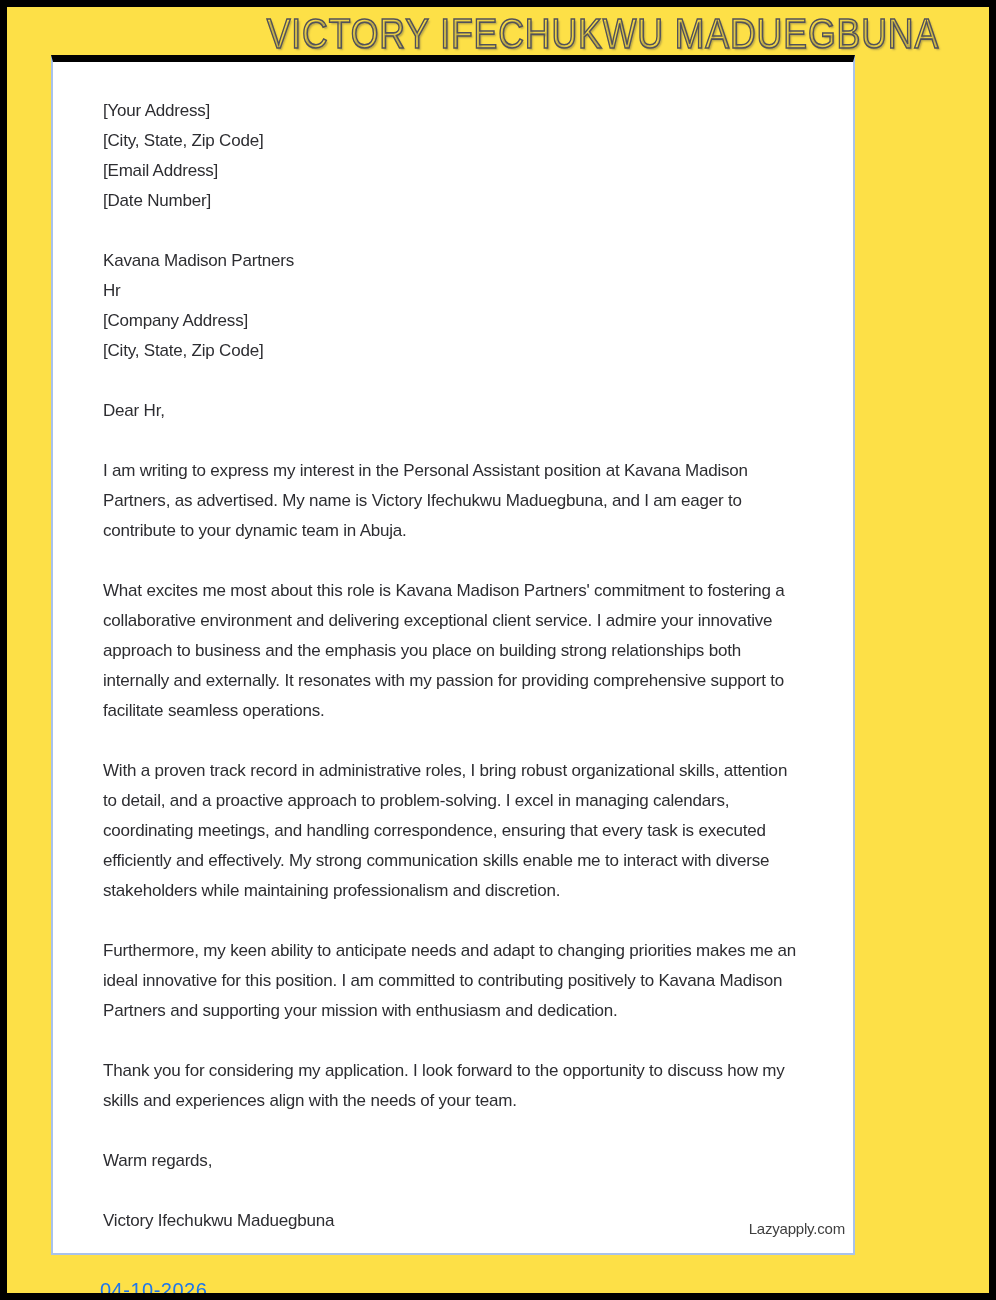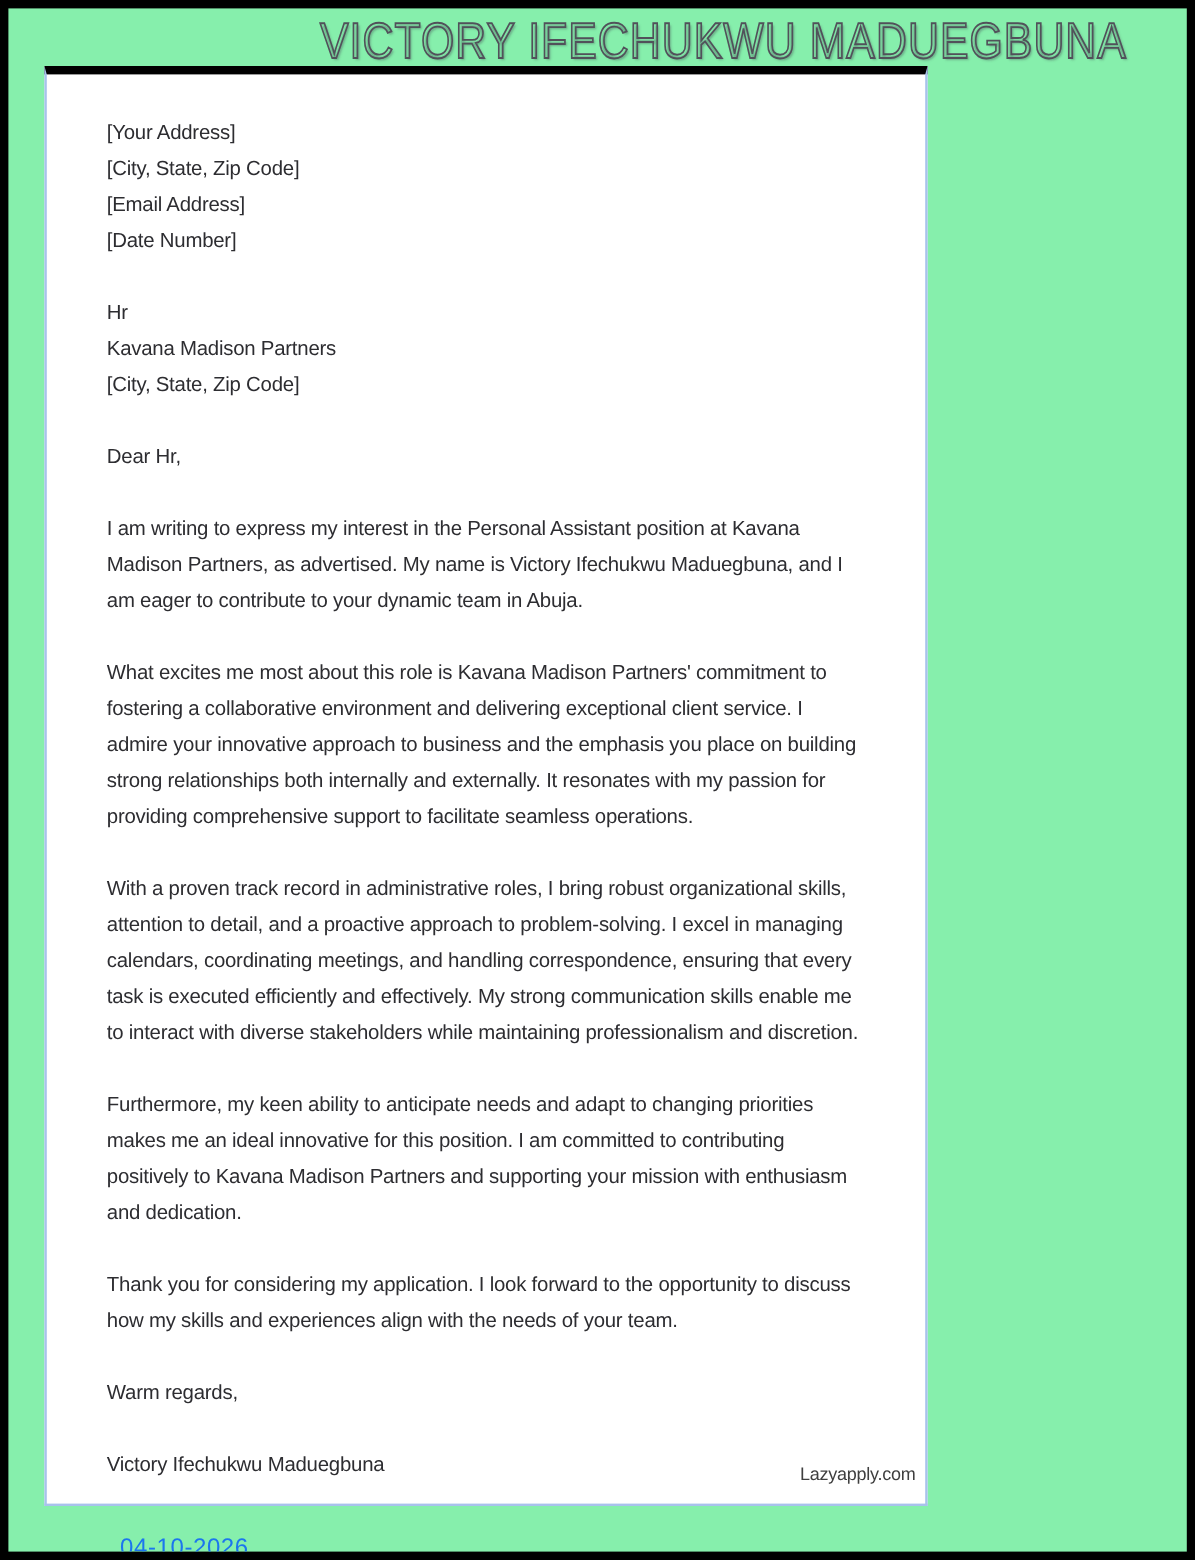--- a/index.html
+++ b/index.html
@@ -2,21 +2,21 @@
 <html><head>
 <meta charset="utf-8">
 <style>
   * { margin: 0; padding: 0; box-sizing: border-box; }
   html, body { background: #c9cfdd; }
   .frame {
     position: relative;
     width: 996px;
     height: 1300px;
     border: 7px solid #000;
-    background: #86efac;
+    background: #fde047;
     overflow: hidden;
     font-family: "Liberation Sans", sans-serif;
   }
   .doc-header {
     height: 48px;
     display: flex;
     justify-content: flex-end;
     align-items: flex-end;
     padding-right: 50px;
   }
@@ -27,22 +27,22 @@
     white-space: nowrap;
     color: transparent;
     -webkit-text-stroke: 1.6px #51515a;
     text-shadow: 2px 2px 2px rgba(60,60,75,0.35);
     transform: scaleX(0.85);
     transform-origin: right bottom;
     line-height: 1;
   }
   .page {
     position: relative;
-    margin-left: 30px;
-    width: 736px;
+    margin-left: 44px;
+    width: 804px;
     height: 1200px;
     background: #ffffff;
     border-top: 7px solid #000;
     border-left: 2px solid #a8c2ec;
     border-right: 2px solid #a8c2ec;
     border-bottom: 2px solid #a8c2ec;
     padding: 34px 52px 16px 50px;
   }
   .letter-body {
     font-size: 17px;
@@ -81,22 +81,23 @@
     <div class="letter-body">
 
       <div class="block">
         <span class="line">[Your Address]</span>
         <span class="line">[City, State, Zip Code]</span>
         <span class="line">[Email Address]</span>
         <span class="line">[Date Number]</span>
       </div>
 
       <div class="block">
+        <span class="line">Kavana Madison Partners</span>
         <span class="line">Hr</span>
-        <span class="line">Kavana Madison Partners</span>
+        <span class="line">[Company Address]</span>
         <span class="line">[City, State, Zip Code]</span>
       </div>
 
       <p class="block">Dear Hr,</p>
 
       <p class="block">I am writing to express my interest in the Personal Assistant position at Kavana Madison Partners, as advertised. My name is Victory Ifechukwu Maduegbuna, and I am eager to contribute to your dynamic team in Abuja.</p>
       <p class="block">What excites me most about this role is Kavana Madison Partners' commitment to fostering a collaborative environment and delivering exceptional client service. I admire your innovative approach to business and the emphasis you place on building strong relationships both internally and externally. It resonates with my passion for providing comprehensive support to facilitate seamless operations.</p>
       <p class="block">With a proven track record in administrative roles, I bring robust organizational skills, attention to detail, and a proactive approach to problem-solving. I excel in managing calendars, coordinating meetings, and handling correspondence, ensuring that every task is executed efficiently and effectively. My strong communication skills enable me to interact with diverse stakeholders while maintaining professionalism and discretion.</p>
       <p class="block">Furthermore, my keen ability to anticipate needs and adapt to changing priorities makes me an ideal innovative for this position. I am committed to contributing positively to Kavana Madison Partners and supporting your mission with enthusiasm and dedication.</p>
       <p class="block">Thank you for considering my application. I look forward to the opportunity to discuss how my skills and experiences align with the needs of your team.</p>

